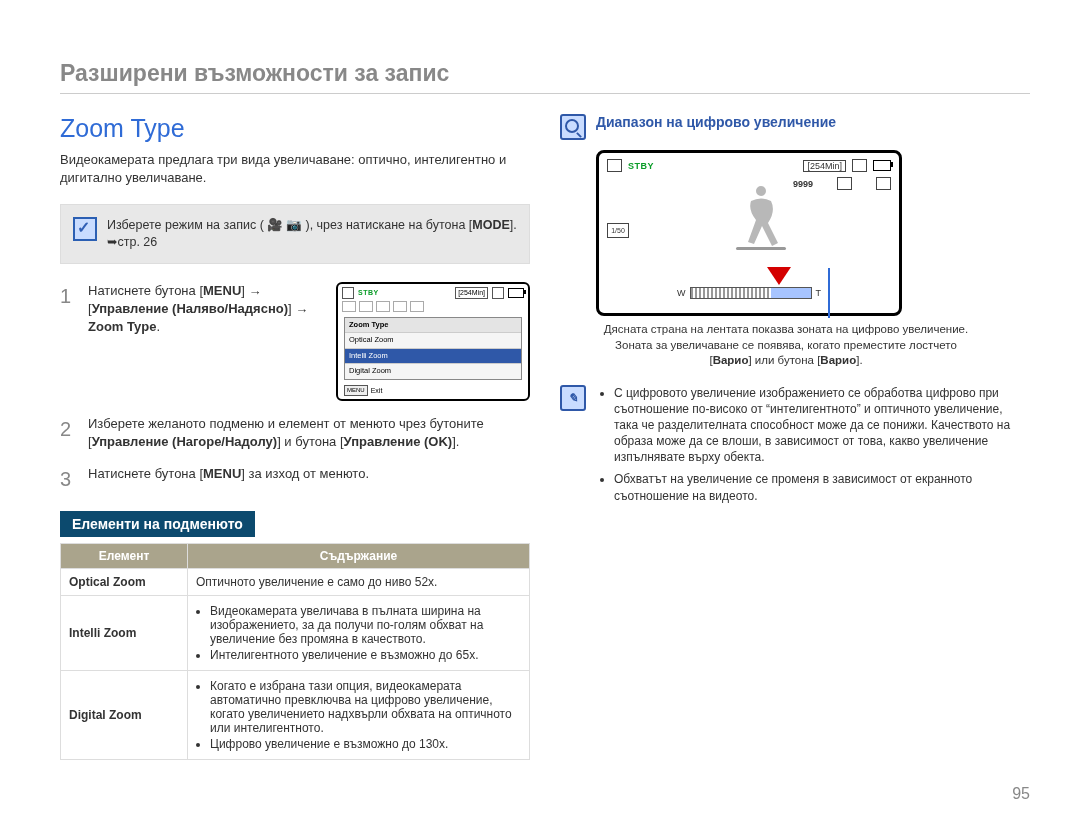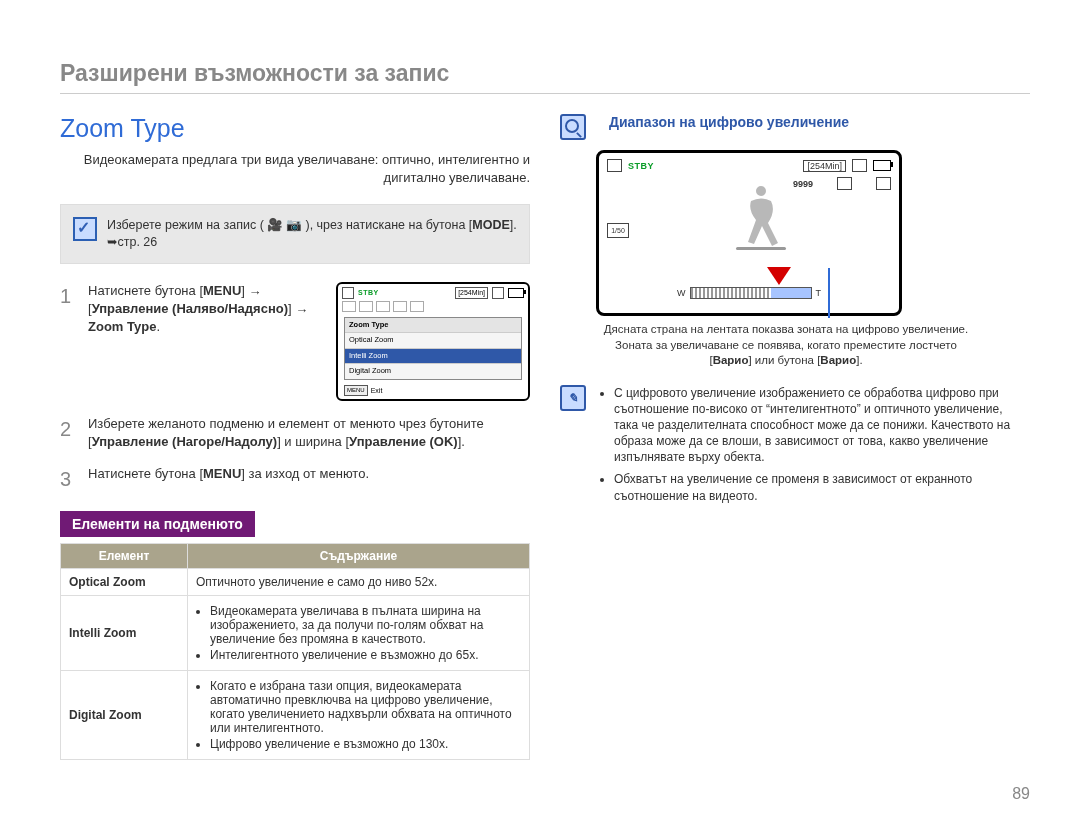--- a/index.html
+++ b/index.html
@@ -30,21 +30,21 @@
   }
   .columns { display: flex; gap: 30px; }
   .col { flex: 1 1 50%; }
 
   .section-title {
     color: #2f6bd6;
     font-size: 25px;
     margin: 0 0 8px 0;
     font-weight: normal;
   }
-  .intro { line-height: 1.35; text-align: right; }
+  .intro { line-height: 1.35; }
 
   .callout {
     display: flex;
     align-items: flex-start;
     gap: 10px;
     background: #e8e8e8;
     border: 1px solid #ddd;
     padding: 12px;
     margin: 18px 0;
     font-size: 12.5px;
@@ -124,21 +124,21 @@
     position:absolute; bottom:3px; left:6px;
     font-size:7px; display:flex; align-items:center; gap:3px;
   }
   .exit-row .menu-btn {
     border:1px solid #555; font-size:6px; padding:0 2px; background:#eee;
   }
 
   .subheader {
     display:inline-block;
     color:#fff;
-    background:#701a75;
+    background:#0c4a6e;
     font-weight:bold;
     padding:5px 12px;
     font-size:14px;
     margin-bottom:6px;
   }
 
   table.elems {
     border-collapse: collapse;
     width: 100%;
     font-size: 12px;
@@ -155,21 +155,21 @@
     border:1px solid #ddd;
     padding:6px 8px;
     vertical-align: middle;
     text-align:left;
   }
   table.elems td.name { font-weight:bold; white-space:nowrap; width:110px; }
   table.elems ul { margin:0; padding-left: 14px; }
   table.elems li { margin: 2px 0; }
 
   
-  .feature-row { display:flex; gap:23px; align-items:flex-start; margin-bottom:8px;}
+  .feature-row { display:flex; gap:10px; align-items:flex-start; margin-bottom:8px;}
   .zoom-icon {
     width:22px; height:22px;
     border:2px solid #2f58a8;
     background:#c9dcff;
     border-radius:3px;
     flex:none;
     position:relative;
   }
   .zoom-icon::after {
     content:"";
@@ -327,21 +327,21 @@
             </div>
             <div class="exit-row">
               <span class="menu-btn">MENU</span>
               <span>Exit</span>
             </div>
           </div>
         </li>
         <li>
           <span class="num">2</span>
           <div class="step-body">
-            <span>Изберете желаното подменю и елемент от менюто чрез бутоните [</span><span class="bold">Управление (Нагоре/Надолу)</span><span>] и ширина [</span><span class="bold">Управление (OK)</span><span>].</span>
+            <span>Изберете желаното подменю и елемент от менюто чрез бутоните [</span><span class="bold">Управление (Нагоре/Надолу)</span><span>] и бутона [</span><span class="bold">Управление (OK)</span><span>].</span>
           </div>
         </li>
         <li>
           <span class="num">3</span>
           <div class="step-body">
             <span>Натиснете бутона [</span><span class="bold">MENU</span><span>] за изход от менюто.</span>
           </div>
         </li>
       </ol>
 
@@ -426,14 +426,14 @@
       <div class="note-row">
         <span class="note-icon">✎</span>
         <ul>
           <li>С цифровото увеличение изображението се обработва цифрово при съотношение по-високо от “интелигентното” и оптичното увеличение, така че разделителната способност може да се понижи. Качеството на образа може да се влоши, в зависимост от това, какво увеличение изпълнявате върху обекта.</li>
           <li>Обхватът на увеличение се променя в зависимост от екранното съотношение на видеото.</li>
         </ul>
       </div>
     </div>
   </div>
 
-  <div class="page-num">89</div>
+  <div class="page-num">95</div>
 </div>
 
 </body></html>

